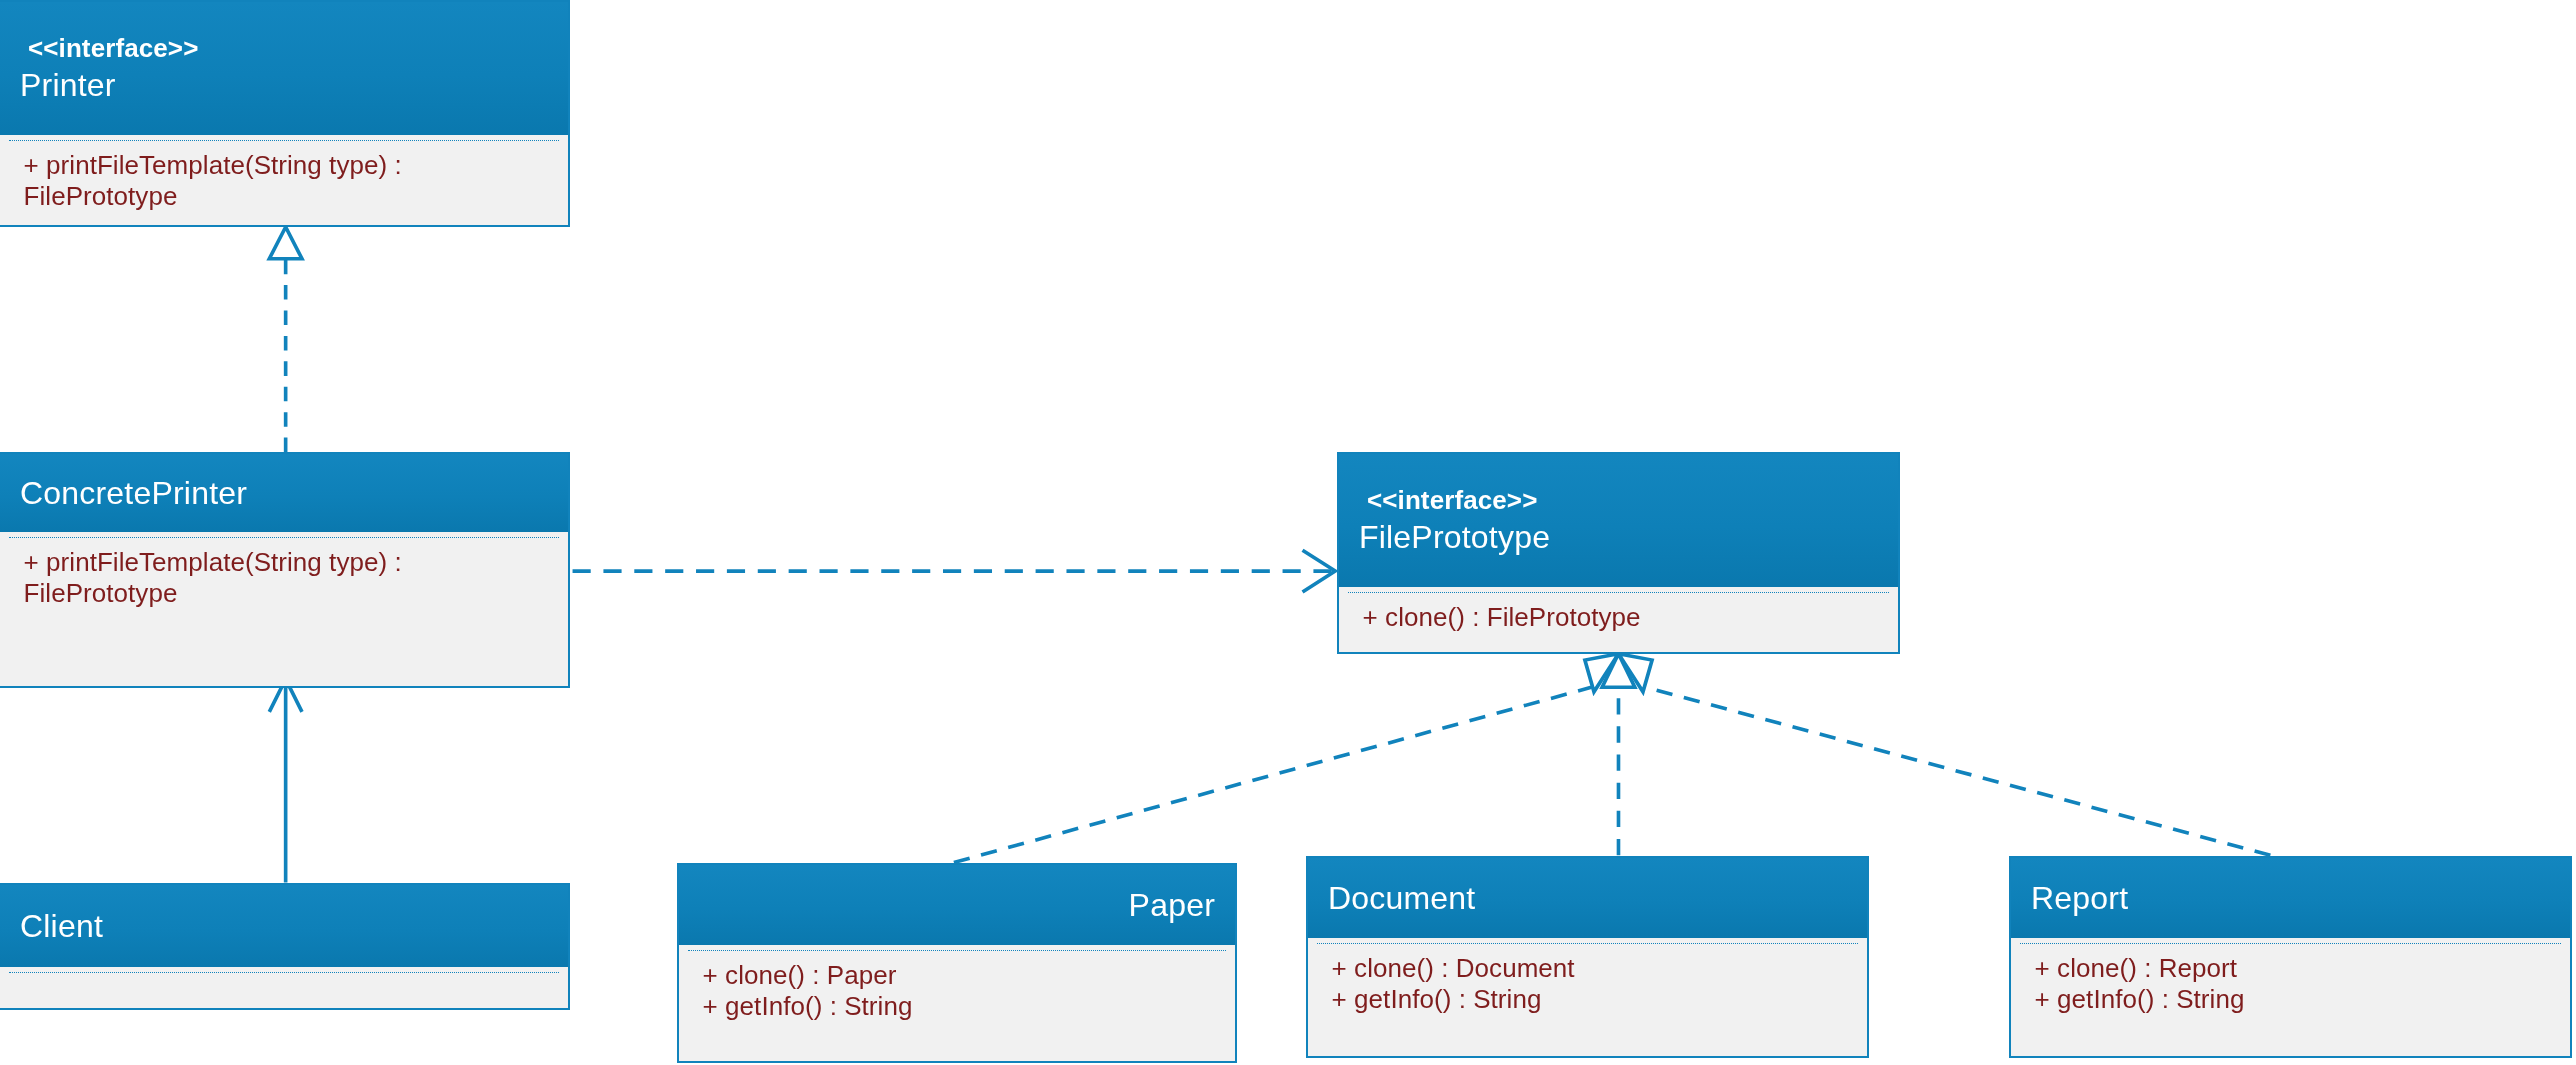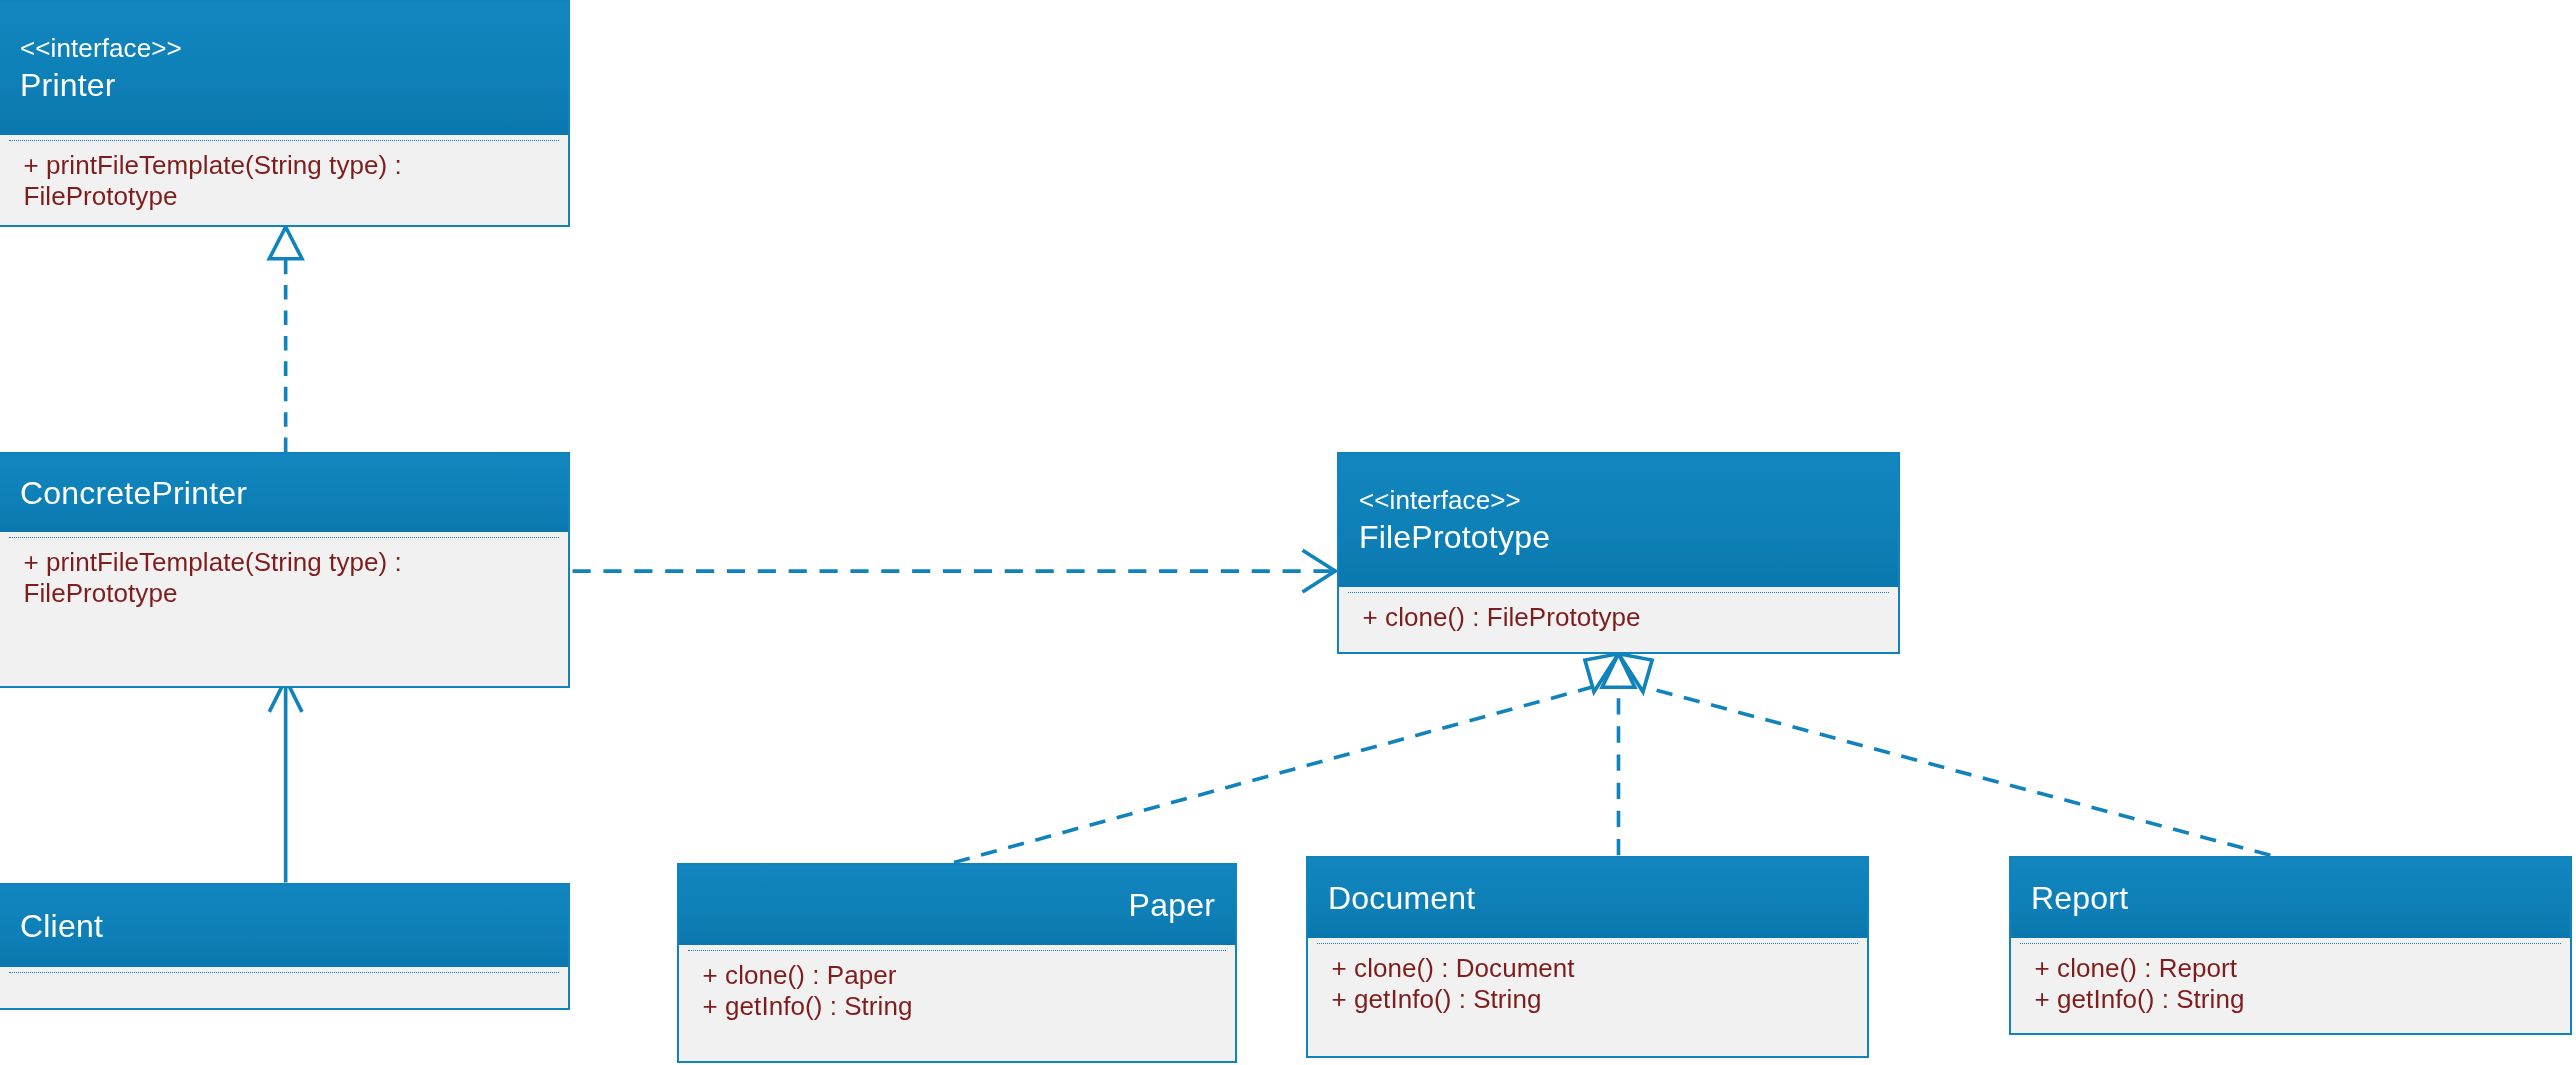--- a/index.html
+++ b/index.html
@@ -45,23 +45,24 @@
     box-sizing: border-box;
     padding: 12.7px 20px 11px 20px;
     display: flex;
     flex-direction: column;
     justify-content: center;
     flex: none;
   }
   .uml-stereotype {
     font-size: 26px;
     line-height: 1.28;
-    font-weight: 400;
+    font-weight: 700;
     letter-spacing: 0.1px;
     color: #FFFFFF;
+    margin-left: 8px;
   }
   .uml-name {
     font-size: 32px;
     line-height: 1.3;
     font-weight: 400;
     color: #FFFFFF;
     letter-spacing: 0.2px;
   }
   .uml-members {
     position: relative;
@@ -91,21 +92,21 @@
   #cls-concreteprinter { left: 0px;    top: 452px; width: 570px;  height: 236px; border-left: none; }
   #cls-concreteprinter .uml-header { height: 78px; }
   #cls-client          { left: 0px;    top: 883px; width: 570px;  height: 127px; border-left: none; }
   #cls-client .uml-header    { height: 82px; }
   #cls-fileprototype   { left: 1337px; top: 452px; width: 563px;  height: 202px; }
   #cls-fileprototype .uml-header { height: 133px; }
   #cls-paper           { left: 677px;  top: 863px; width: 560px;  height: 200px; }
   #cls-paper .uml-header     { height: 80px; text-align: right; }
   #cls-document        { left: 1306px; top: 856px; width: 563px;  height: 202px; }
   #cls-document .uml-header  { height: 80px; }
-  #cls-report          { left: 2009px; top: 856px; width: 563px;  height: 179px; }
+  #cls-report          { left: 2009px; top: 856px; width: 563px;  height: 202px; }
   #cls-report .uml-header    { height: 80px; }
 </style>
 </head>
 <body>
 
 <div id="canvas">
 
   <svg id="edges" viewBox="0 0 2836 1173">
     
     <g>

